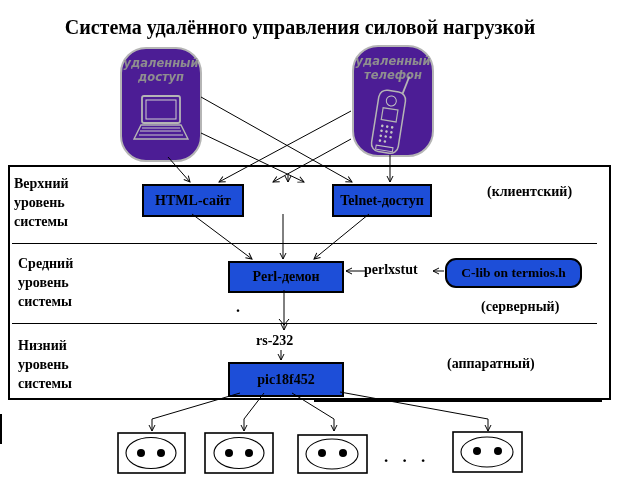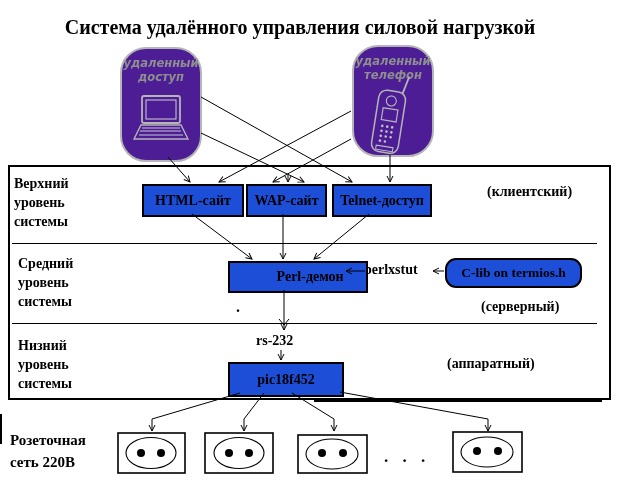--- a/index.html
+++ b/index.html
@@ -51,32 +51,29 @@
 системы</div>
   <div class="abs lvl ml" style="left:18px;top:336px;">Низний
 уровень
 системы</div>
 
   <div class="abs type" style="left:487px;top:184px;">(клиентский)</div>
   <div class="abs type" style="left:481px;top:299px;">(серверный)</div>
   <div class="abs type" style="left:447px;top:356px;">(аппаратный)</div>
 
   <div class="abs node" style="left:142px;top:184px;width:98px;height:29px;">HTML-сайт</div>
-  <div class="abs node" style="left:246px;top:184px;width:77px;height:29px;">WAP-сайт</div>
   <div class="abs node" style="left:332px;top:184px;width:96px;height:29px;">Telnet-доступ</div>
 
-  <div class="abs node" style="left:228px;top:261px;width:112px;height:28px;padding-left:24px;">Perl-демон</div>
+  <div class="abs node" style="left:228px;top:261px;width:112px;height:28px;">Perl-демон</div>
   <div class="abs plain" style="left:364px;top:262px;">perlxstut</div>
   <div class="abs node" style="left:445px;top:258px;width:133px;height:26px;font-size:13.5px;border-radius:11px;">C-lib on termios.h</div>
 
   <div class="abs plain" style="left:256px;top:333px;">rs-232</div>
   <div class="abs node" style="left:228px;top:362px;width:112px;height:31px;">pic18f452</div>
 
-  <div class="abs power-label ml" style="left:10px;top:429px;">Розеточная
-сеть 220В</div>
   <div class="abs ellipsis" style="left:384px;top:447px;">. . .</div>
 
   <div class="abs" style="left:236px;top:298px;font-weight:bold;">.</div>
   <div class="abs thickline" style="left:314px;top:398px;width:288px;height:4px;"></div>
   <div class="abs thickline" style="left:0px;top:414px;width:2px;height:30px;"></div>
 
   <svg class="overlay" width="621" height="484" viewBox="0 0 621 484">
     <defs>
       <marker id="ah" viewBox="-10 -6 12 12" refX="0" refY="0" markerWidth="9" markerHeight="9" orient="auto">
         <path d="M-8,-4 L0,0 L-8,4" fill="none" stroke="#000" stroke-width="1.3"></path>

